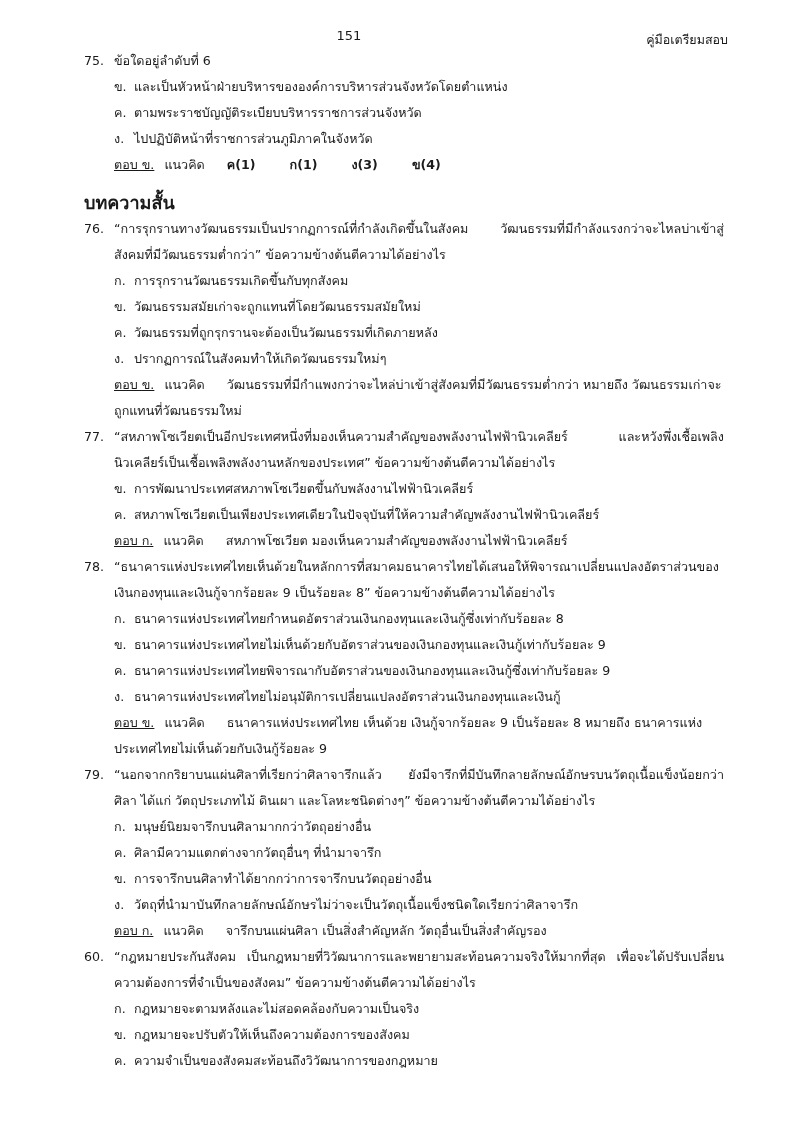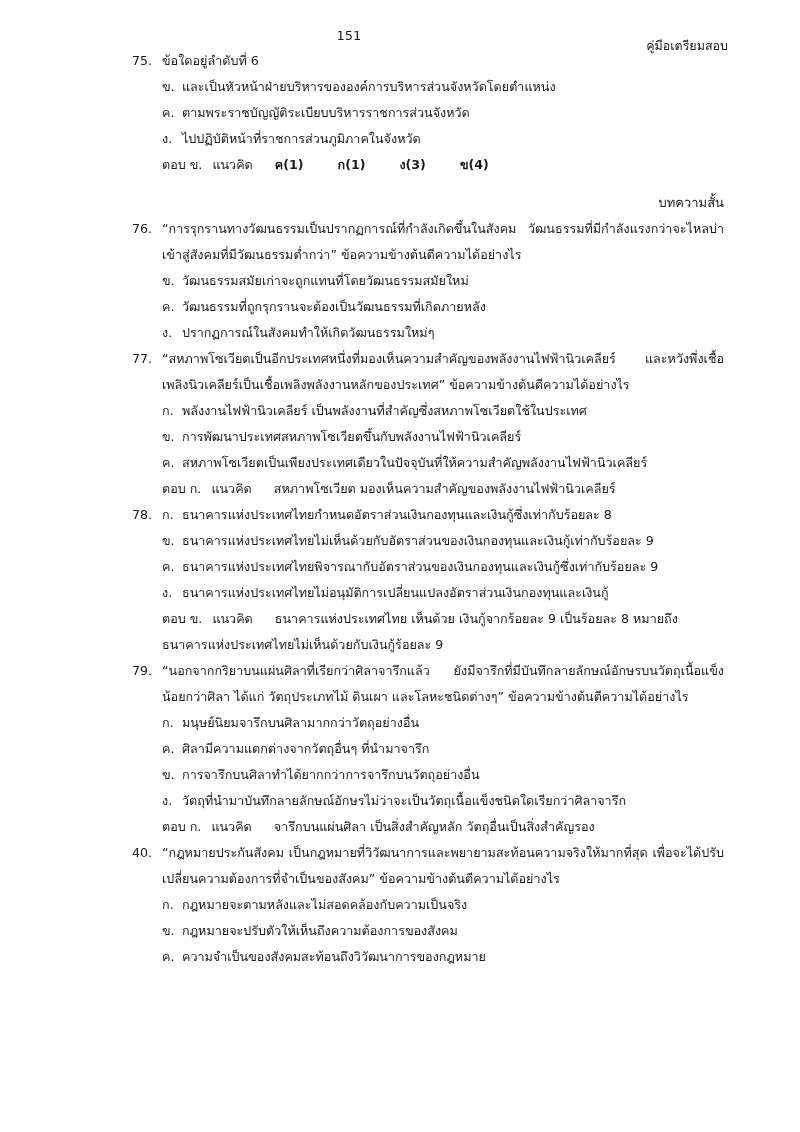--- a/index.html
+++ b/index.html
@@ -1,30 +1,30 @@
 <!DOCTYPE html>
 <html><head>
 <meta charset="utf-8">
 <style>
   html, body { margin: 0; padding: 0; background: #ffffff; }
   body { width: 800px; height: 1132px; overflow: hidden; position: relative;
          font-family: "DejaVu Sans", "Liberation Sans", sans-serif; color: #1a1a1a; }
   .page-num { position: absolute; top: 28px; left: 0; width: 698px; text-align: center; font-size: 13px; }
-  .header-right { position: absolute; top: 36px; right: 72px; font-size: 12.5px; margin-left: 12px; }
+  .header-right { position: absolute; top: 30px; right: 72px; font-size: 12.5px; margin-left: 12px; }
   .content { position: absolute; top: 48px; left: 84px; width: 640px; font-size: 12.6px; line-height: 26px; }
-  .q { position: relative; padding-left: 30px; margin-left: 48px; }
+  .q { position: relative; padding-left: 30px; }
   .q .num { position: absolute; left: 0; top: 0; }
   .q .stem { display: block; text-align: justify; }
   .opt { display: block; padding-left: 0; white-space: nowrap; }
   .opt .lbl { display: inline-block; width: 20px; }
   .ans { display: block; }
-  .ans .ans-key { margin-right: 6px; }
+  .ans .ans-key { text-decoration: underline; margin-right: 6px; }
   .ans .ans-concept { margin-right: 18px; }
   .ans .seq { display: inline-block; margin-right: 30px; font-weight: bold; }
-  .section-title { text-align: right; font-weight: normal; margin-top: 12px; margin-bottom: 0; font-size: 13px; }
+  .section-title { text-align: left; font-weight: bold; margin-top: 12px; margin-bottom: 0; font-size: 18px; }
 </style>
 </head>
 <body>
 
 <div class="page-num">151</div>
 <div class="header-right">คู่มือเตรียมสอบ</div>
 
 <div class="content">
 
   <div class="q">
@@ -41,40 +41,46 @@
       <span class="seq">ง(3)</span>
       <span class="seq">ข(4)</span>
     </span>
   </div>
 
   <div class="section-title">บทความสั้น</div>
 
   <div class="q">
     <span class="num">76.</span>
     <span class="stem">“การรุกรานทางวัฒนธรรมเป็นปรากฏการณ์ที่กำลังเกิดขึ้นในสังคม  วัฒนธรรมที่มีกำลังแรงกว่าจะไหลบ่าเข้าสู่สังคมที่มีวัฒนธรรมต่ำกว่า”  ข้อความข้างต้นตีความได้อย่างไร</span>
+    <span class="opt"><span class="lbl">ก.</span><span>การรุกรานวัฒนธรรมเกิดขึ้นกับทุกสังคม</span></span>
     <span class="opt"><span class="lbl">ข.</span><span>วัฒนธรรมสมัยเก่าจะถูกแทนที่โดยวัฒนธรรมสมัยใหม่</span></span>
     <span class="opt"><span class="lbl">ค.</span><span>วัฒนธรรมที่ถูกรุกรานจะต้องเป็นวัฒนธรรมที่เกิดภายหลัง</span></span>
     <span class="opt"><span class="lbl">ง.</span><span>ปรากฏการณ์ในสังคมทำให้เกิดวัฒนธรรมใหม่ๆ</span></span>
+    <span class="ans">
+      <span class="ans-key">ตอบ  ข.</span>
+      <span class="ans-concept">แนวคิด</span>
+      <span>วัฒนธรรมที่มีกำแพงกว่าจะไหล่บ่าเข้าสู่สังคมที่มีวัฒนธรรมต่ำกว่า  หมายถึง  วัฒนธรรมเก่าจะถูกแทนที่วัฒนธรรมใหม่</span>
+    </span>
   </div>
 
   <div class="q">
     <span class="num">77.</span>
     <span class="stem">“สหภาพโซเวียตเป็นอีกประเทศหนึ่งที่มองเห็นความสำคัญของพลังงานไฟฟ้านิวเคลียร์  และหวังพึ่งเชื้อเพลิงนิวเคลียร์เป็นเชื้อเพลิงพลังงานหลักของประเทศ”  ข้อความข้างต้นตีความได้อย่างไร</span>
-    <span class="opt"><span class="lbl">ก.</span><span>พลังงานไฟฟ้านิวเคลียร์  เป็นพลังงานที่สำคัญซึ่งสหภาพโซเวียตใช้ในประเทศ</span></span>
     <span class="opt"><span class="lbl">ข.</span><span>การพัฒนาประเทศสหภาพโซเวียตขึ้นกับพลังงานไฟฟ้านิวเคลียร์</span></span>
     <span class="opt"><span class="lbl">ค.</span><span>สหภาพโซเวียตเป็นเพียงประเทศเดียวในปัจจุบันที่ให้ความสำคัญพลังงานไฟฟ้านิวเคลียร์</span></span>
     <span class="ans">
       <span class="ans-key">ตอบ  ก.</span>
       <span class="ans-concept">แนวคิด</span>
       <span>สหภาพโซเวียต  มองเห็นความสำคัญของพลังงานไฟฟ้านิวเคลียร์</span>
     </span>
   </div>
 
   <div class="q">
     <span class="num">78.</span>
+    <span class="stem">“ธนาคารแห่งประเทศไทยเห็นด้วยในหลักการที่สมาคมธนาคารไทยได้เสนอให้พิจารณาเปลี่ยนแปลงอัตราส่วนของเงินกองทุนและเงินกู้จากร้อยละ  9  เป็นร้อยละ  8”  ข้อความข้างต้นตีความได้อย่างไร</span>
     <span class="opt"><span class="lbl">ก.</span><span>ธนาคารแห่งประเทศไทยกำหนดอัตราส่วนเงินกองทุนและเงินกู้ซึ่งเท่ากับร้อยละ  8</span></span>
     <span class="opt"><span class="lbl">ข.</span><span>ธนาคารแห่งประเทศไทยไม่เห็นด้วยกับอัตราส่วนของเงินกองทุนและเงินกู้เท่ากับร้อยละ  9</span></span>
     <span class="opt"><span class="lbl">ค.</span><span>ธนาคารแห่งประเทศไทยพิจารณากับอัตราส่วนของเงินกองทุนและเงินกู้ซึ่งเท่ากับร้อยละ  9</span></span>
     <span class="opt"><span class="lbl">ง.</span><span>ธนาคารแห่งประเทศไทยไม่อนุมัติการเปลี่ยนแปลงอัตราส่วนเงินกองทุนและเงินกู้</span></span>
     <span class="ans">
       <span class="ans-key">ตอบ  ข.</span>
       <span class="ans-concept">แนวคิด</span>
       <span>ธนาคารแห่งประเทศไทย  เห็นด้วย  เงินกู้จากร้อยละ  9  เป็นร้อยละ  8  หมายถึง  ธนาคารแห่งประเทศไทยไม่เห็นด้วยกับเงินกู้ร้อยละ  9</span>
     </span>
   </div>
@@ -87,21 +93,21 @@
     <span class="opt"><span class="lbl">ข.</span><span>การจารึกบนศิลาทำได้ยากกว่าการจารึกบนวัตถุอย่างอื่น</span></span>
     <span class="opt"><span class="lbl">ง.</span><span>วัตถุที่นำมาบันทึกลายลักษณ์อักษรไม่ว่าจะเป็นวัตถุเนื้อแข็งชนิดใดเรียกว่าศิลาจารึก</span></span>
     <span class="ans">
       <span class="ans-key">ตอบ  ก.</span>
       <span class="ans-concept">แนวคิด</span>
       <span>จารึกบนแผ่นศิลา  เป็นสิ่งสำคัญหลัก  วัตถุอื่นเป็นสิ่งสำคัญรอง</span>
     </span>
   </div>
 
   <div class="q">
-    <span class="num">40.</span>
+    <span class="num">60.</span>
     <span class="stem">“กฎหมายประกันสังคม  เป็นกฎหมายที่วิวัฒนาการและพยายามสะท้อนความจริงให้มากที่สุด  เพื่อจะได้ปรับเปลี่ยนความต้องการที่จำเป็นของสังคม”  ข้อความข้างต้นตีความได้อย่างไร</span>
     <span class="opt"><span class="lbl">ก.</span><span>กฎหมายจะตามหลังและไม่สอดคล้องกับความเป็นจริง</span></span>
     <span class="opt"><span class="lbl">ข.</span><span>กฎหมายจะปรับตัวให้เห็นถึงความต้องการของสังคม</span></span>
     <span class="opt"><span class="lbl">ค.</span><span>ความจำเป็นของสังคมสะท้อนถึงวิวัฒนาการของกฎหมาย</span></span>
 
   </div>
 
 </div>
 
 </body></html>

